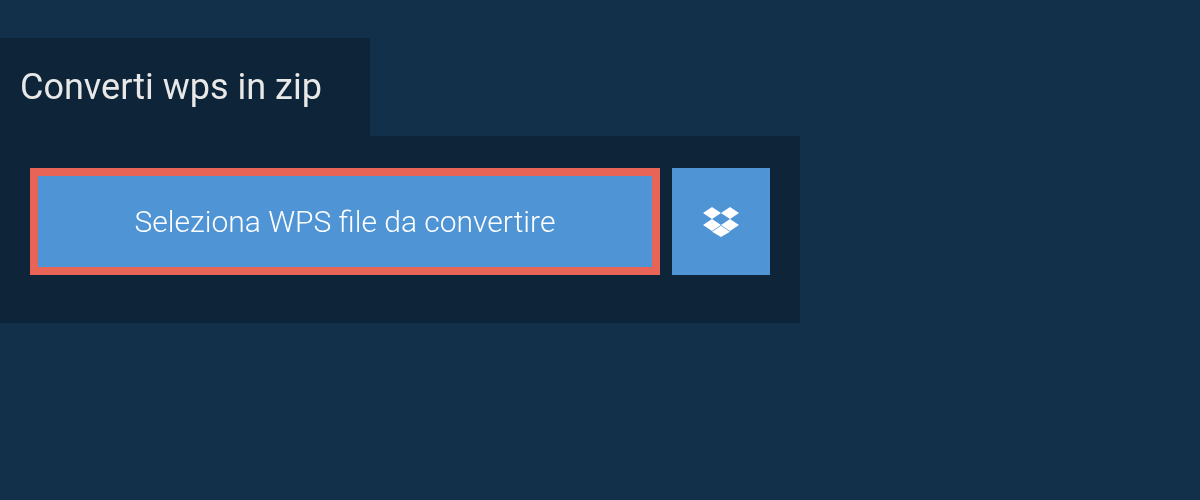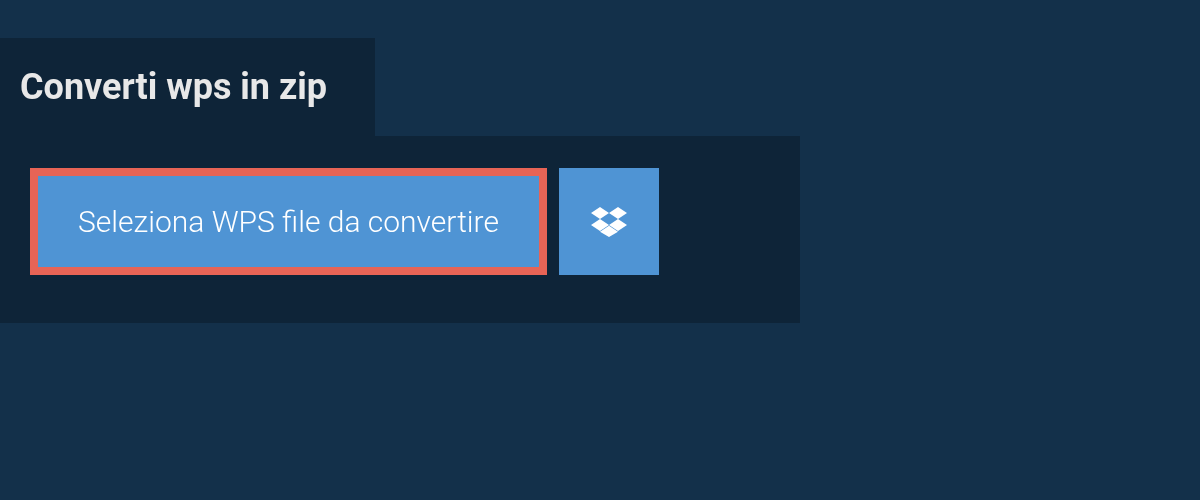--- a/index.html
+++ b/index.html
@@ -16,42 +16,42 @@
     }
     .tab-header {
       background: #0e2438;
       display: inline-block;
       padding: 28px 48px 28px 20px;
       margin-top: 38px;
     }
     .tab-title {
       color: #e8e8e8;
       font-size: 36px;
-      font-weight: 700;
+      font-weight: 400;
     }
     .panel {
       background: #0e2438;
       width: 800px;
       padding: 32px 30px 48px 30px;
     }
     .button-row {
       display: flex;
       gap: 12px;
       align-items: stretch;
     }
     .select-button {
       background: #4f94d4;
       border: 8px solid #e76456;
       color: #ffffff;
       font-size: 30px;
       font-weight: 300;
       padding: 28px 40px;
       text-align: center;
       flex: 0 0 auto;
-      width: 517px;
+      width: 630px;
       cursor: pointer;
       display: flex;
       align-items: center;
       justify-content: center;
     }
     .dropbox-button {
       background: #4f94d4;
       width: 100px;
       display: flex;
       align-items: center;

